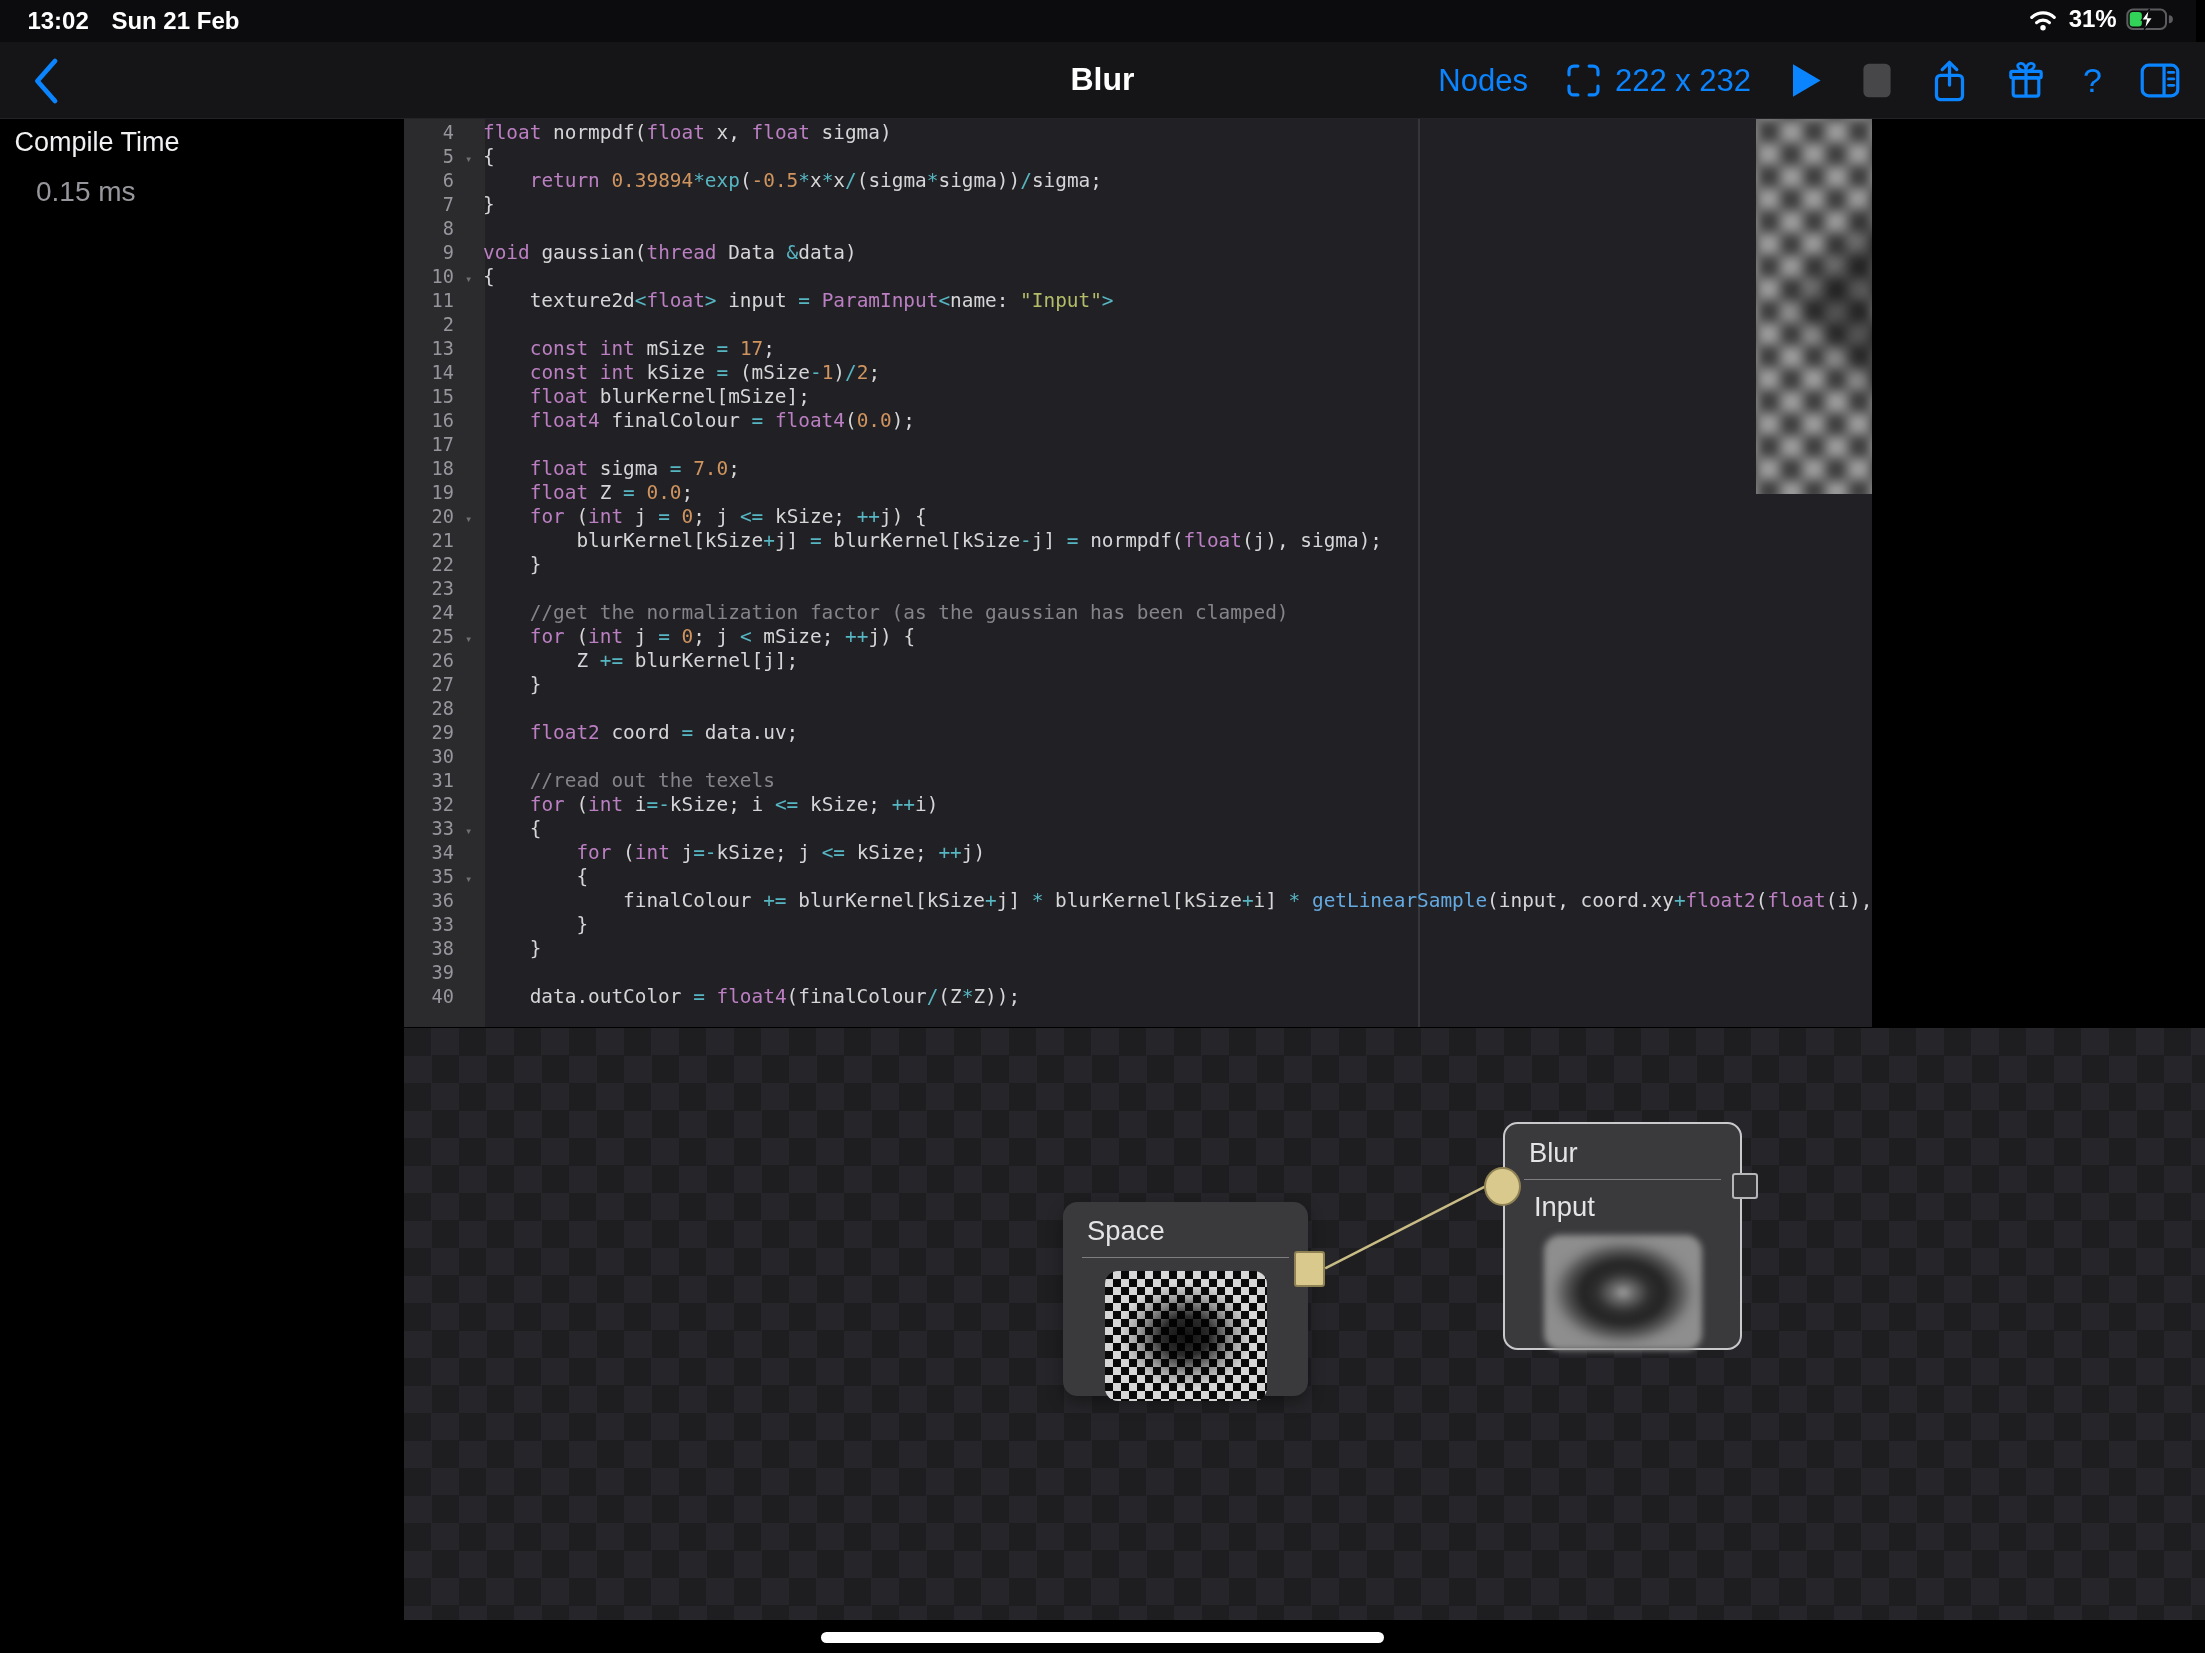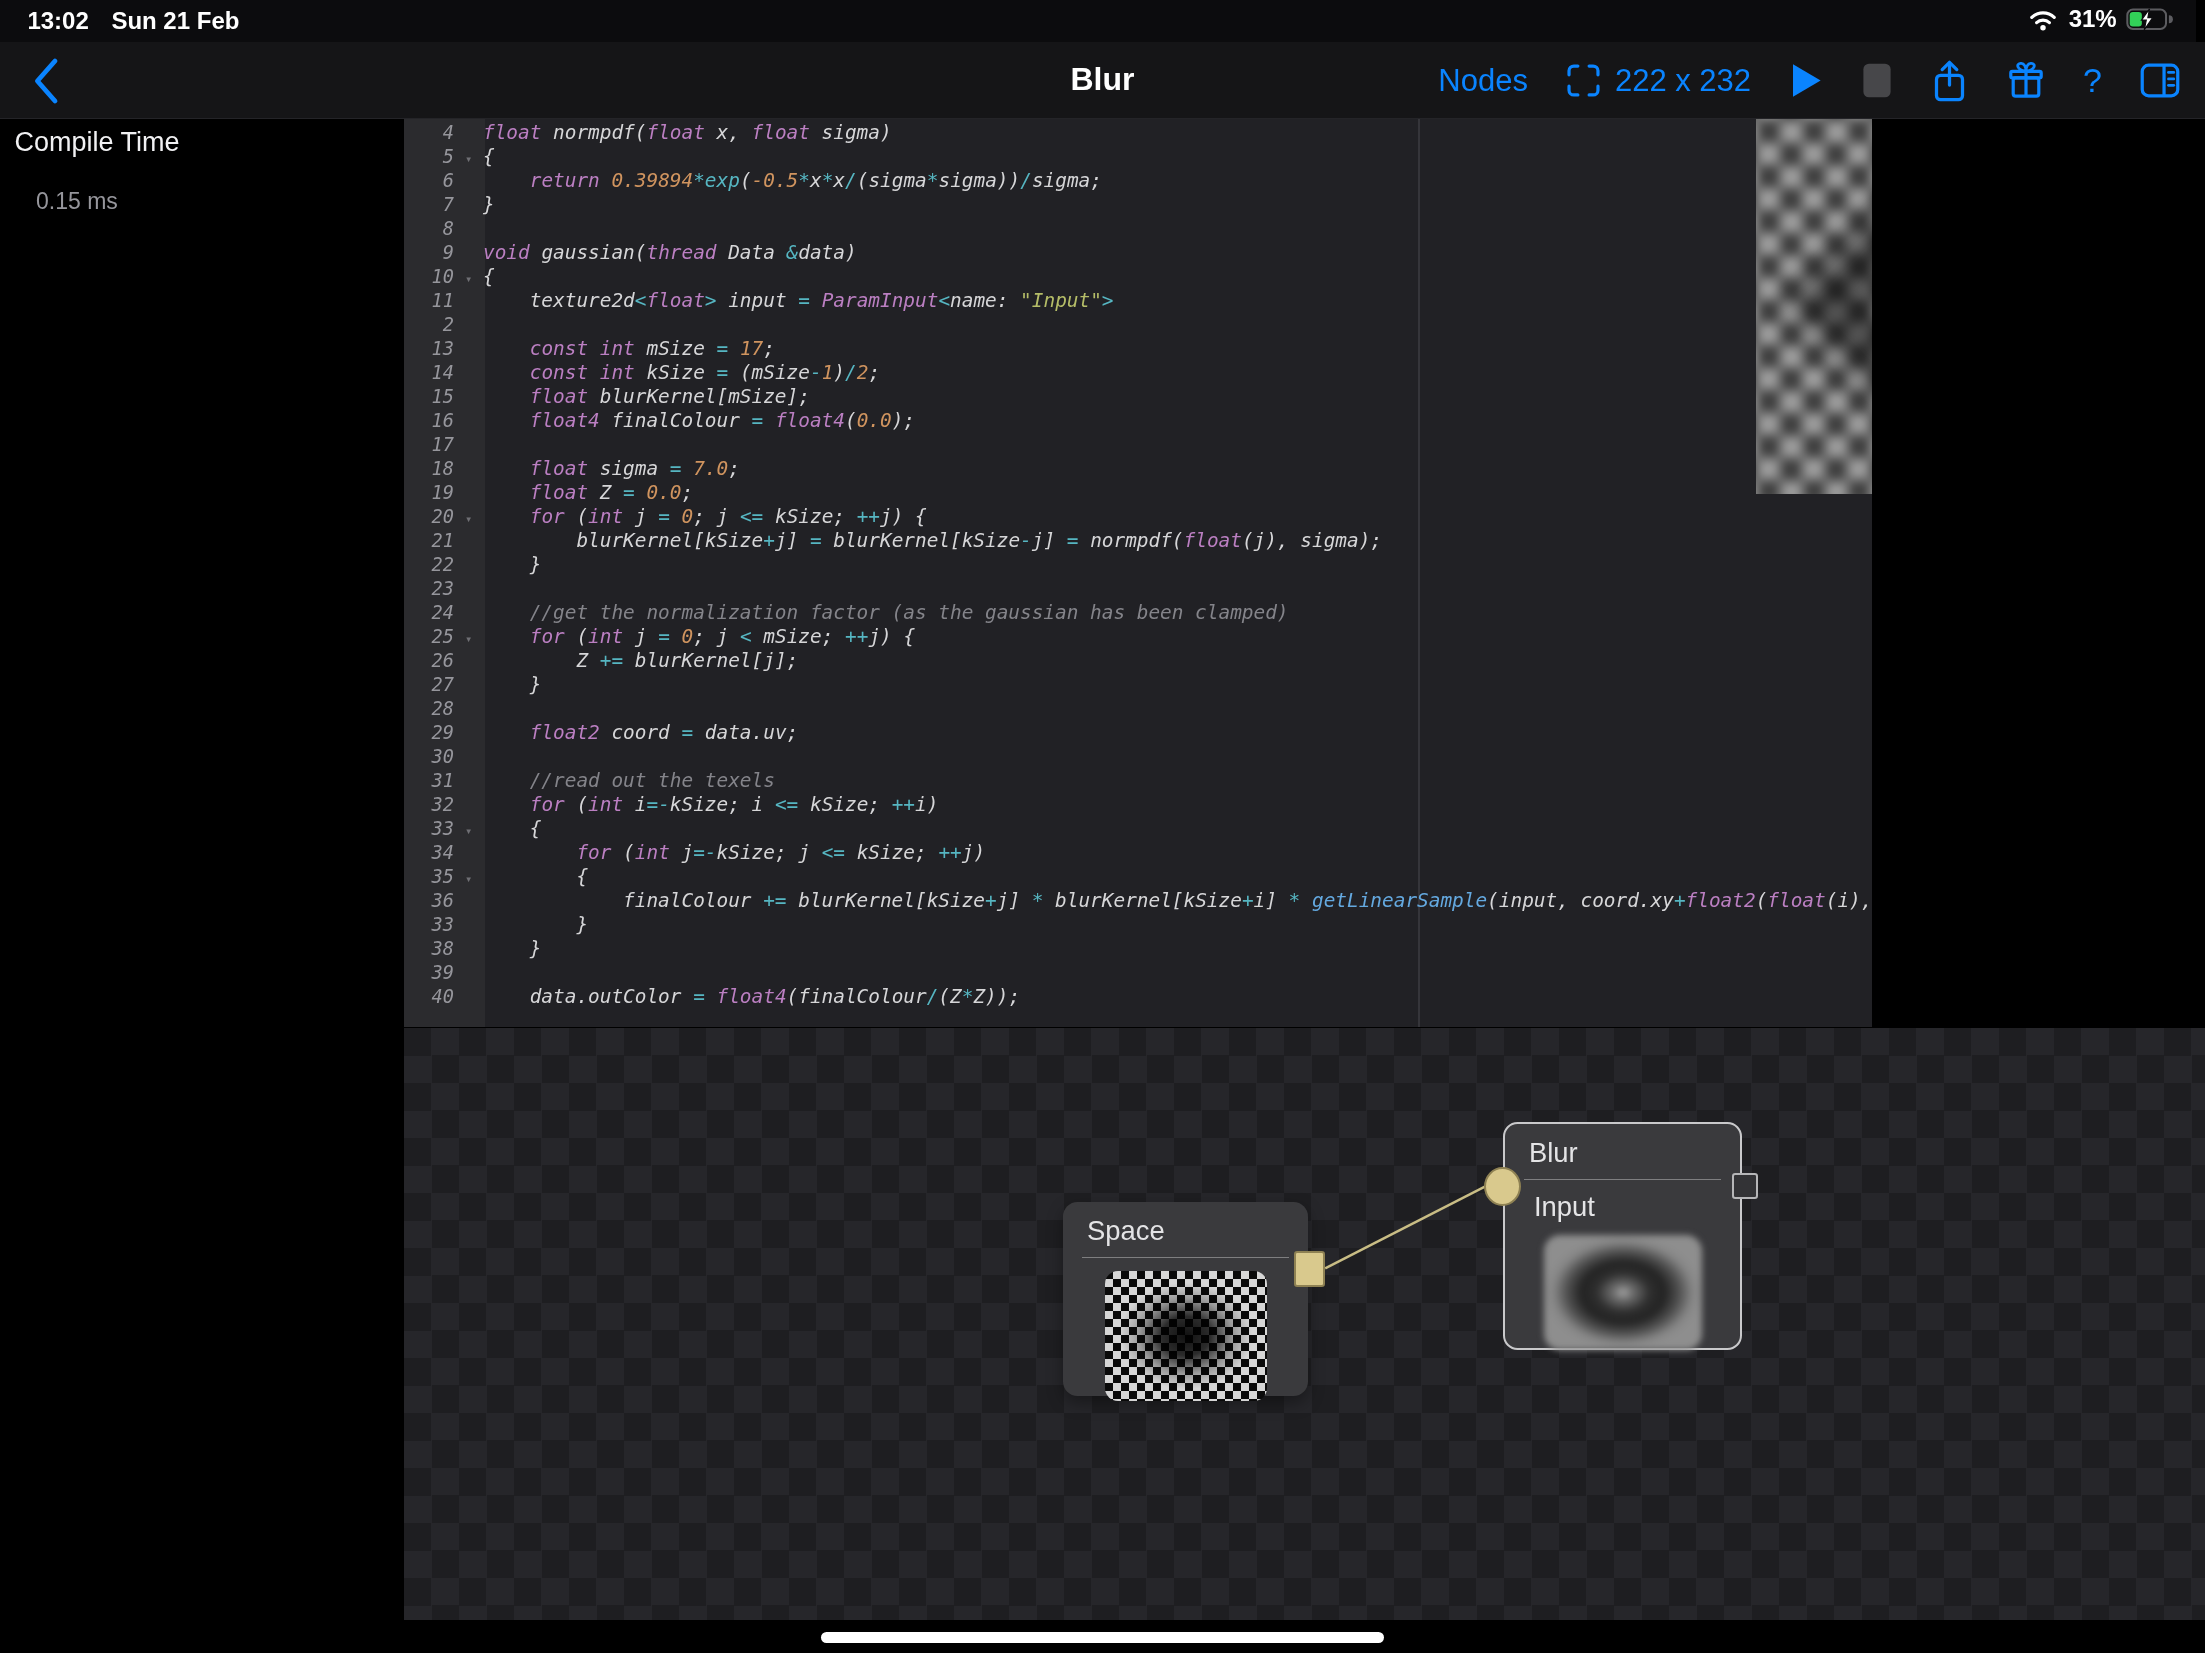--- a/index.html
+++ b/index.html
@@ -23,24 +23,24 @@
   .nav-right{position:absolute;right:24px;top:0;height:77px;display:flex;align-items:center;
              gap:37px;color:var(--accent);}
   .nodes-btn{font-size:31px;color:var(--accent);}
   .size-group{display:flex;align-items:center;gap:13px;font-size:31px;justify-content:space-between;}
   .help-btn{font-size:34px;font-weight:400;}
   .icon{display:block;}
 
   
   .left-panel{position:absolute;left:0;top:119px;width:404px;height:1501px;background:#000;}
   .compile-heading{position:absolute;left:14.5px;top:8px;font-size:27px;color:#f1f1f3;}
-  .compile-value{position:absolute;left:36px;top:57px;font-size:23px;color:#96969c;margin-top:12px;}
-
-  
-  .editor{position:absolute;left:404px;top:119px;width:1468px;height:908px;background:#212125;overflow:hidden;font-style:italic;}
+  .compile-value{position:absolute;left:36px;top:57px;font-size:28px;color:#96969c;}
+
+  
+  .editor{position:absolute;left:404px;top:119px;width:1468px;height:908px;background:#212125;overflow:hidden;}
   .gutter-bg{position:absolute;left:0;top:0;width:81px;height:100%;background:#2b2b2e;}
   .page-guide{position:absolute;left:1014px;top:0;width:1.6px;height:100%;background:#35353a;}
   .code-lines{position:absolute;left:0;top:1.6px;font-family:"DejaVu Sans Mono",monospace;font-size:19.4px;}
   .row{height:24px;line-height:24px;white-space:pre;}
   .ln{display:inline-block;width:50px;text-align:right;color:#96969c;font-size:18.6px;}
   .fold{display:inline-block;width:29px;text-align:center;color:#6f6f74;font-size:12px;}
   .tk-k{color:var(--kw);} .tk-n{color:var(--num);} .tk-o{color:var(--op);}
   .tk-b{color:var(--op);} .tk-s{color:var(--str);} .tk-f{color:var(--fn);}
   .tk-c{color:var(--comment);} .tk-p{color:var(--plain);}
 

